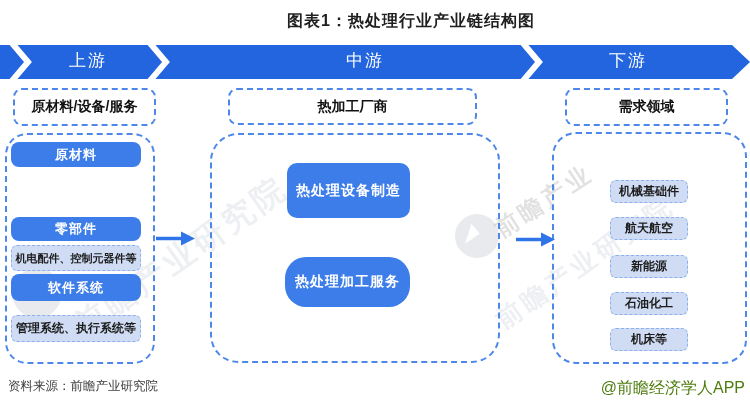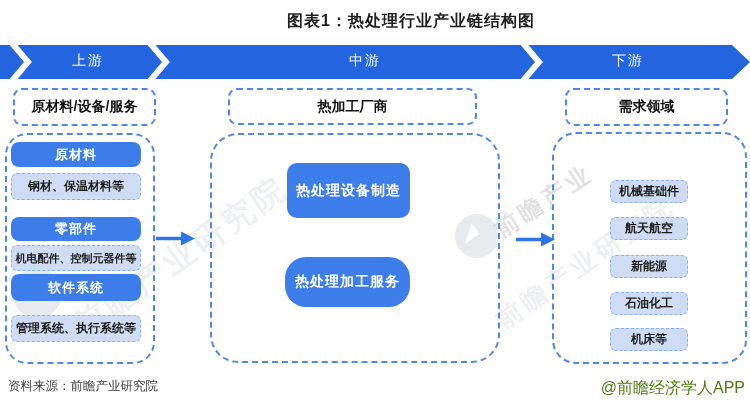--- a/index.html
+++ b/index.html
@@ -4,21 +4,21 @@
 <style>
   html,body{margin:0;padding:0;}
   body{font-family:"Liberation Sans", sans-serif;}
   .page{position:relative;width:750px;height:405px;background:#ffffff;overflow:hidden;}
 
   .title{position:absolute;left:0;top:11px;width:750px;text-align:center;
          font-size:16px;font-weight:bold;color:#1f1f1f;letter-spacing:1px;padding-left:36px;}
 
   .banner-svg{position:absolute;left:0;top:44px;}
   .banner-label{position:absolute;top:44px;height:34px;line-height:34px;
-                transform:translateX(-50%);color:#ffffff;font-size:14px;letter-spacing:2px;font-family:Liberation Serif, serif;}
+                transform:translateX(-50%);color:#ffffff;font-size:17px;letter-spacing:2px;}
   .lbl-up{left:88px;} .lbl-mid{left:365px;} .lbl-down{left:628px;}
 
   .hdr-box{position:absolute;border:2px dashed #4d87e9;border-radius:9px;background:#ffffff;
            display:flex;align-items:center;justify-content:center;
            font-size:14px;font-weight:bold;color:#111;box-sizing:border-box;z-index:2;}
   .hdr-up{left:13px;top:88px;width:143px;height:38px;}
   .hdr-mid{left:228px;top:88px;width:249px;height:37px;}
   .hdr-down{left:565px;top:88px;width:163px;height:38px;}
 
   .container{position:absolute;border:2px dashed #4d87e9;background:transparent;
@@ -97,21 +97,20 @@
     <polyline points="149,-3 166,17 149,37" fill="none" stroke="#ffffff" stroke-width="6"></polyline>
     <polyline points="522,-3 539,17 522,37" fill="none" stroke="#ffffff" stroke-width="6"></polyline>
   </svg>
   <div class="banner-label lbl-up">上游</div>
   <div class="banner-label lbl-mid">中游</div>
   <div class="banner-label lbl-down">下游</div>
 
   <div class="hdr-box hdr-up">原材料/设备/服务</div>
   <div class="container cont-up"></div>
   <div class="blue-btn u-cat1">原材料</div>
-  <div class="lite-box u-det1">钢材、保温材料等</div>
   <div class="blue-btn u-cat2">零部件</div>
   <div class="lite-box u-det2">机电配件、控制元器件等</div>
   <div class="blue-btn u-cat3">软件系统</div>
   <div class="lite-box u-det3">管理系统、执行系统等</div>
 
   <svg class="arrow arr1" width="40" height="15">
     <line x1="0" y1="7.5" x2="26" y2="7.5" stroke="#2f74e8" stroke-width="3.5"></line>
     <polygon points="25,0.5 39,7.5 25,14.5" fill="#2f74e8"></polygon>
   </svg>
 

